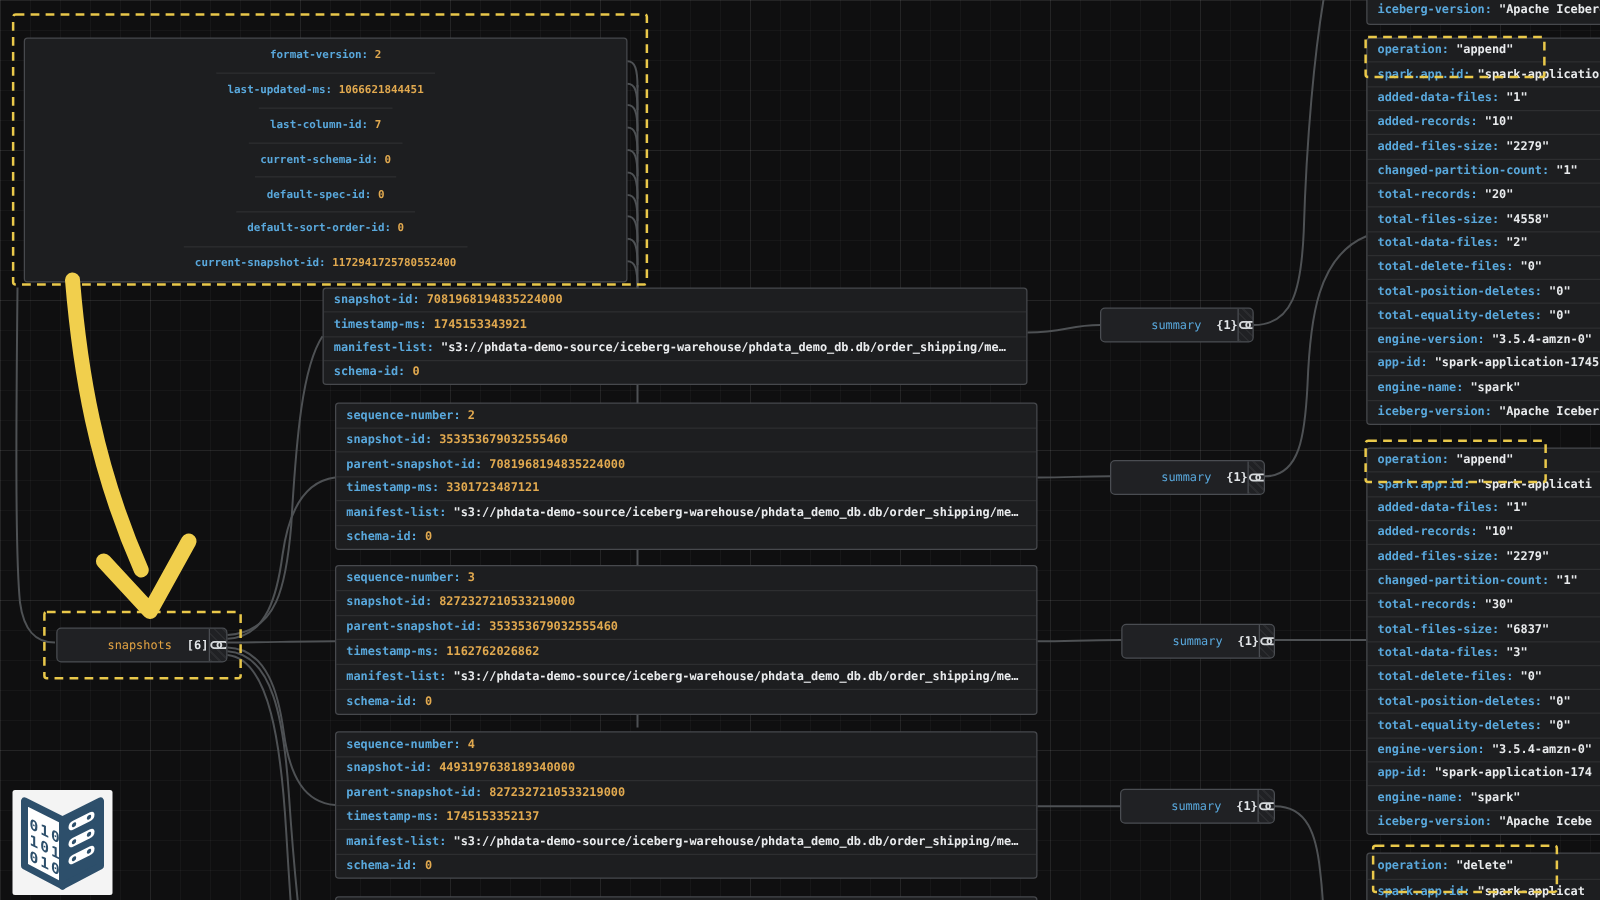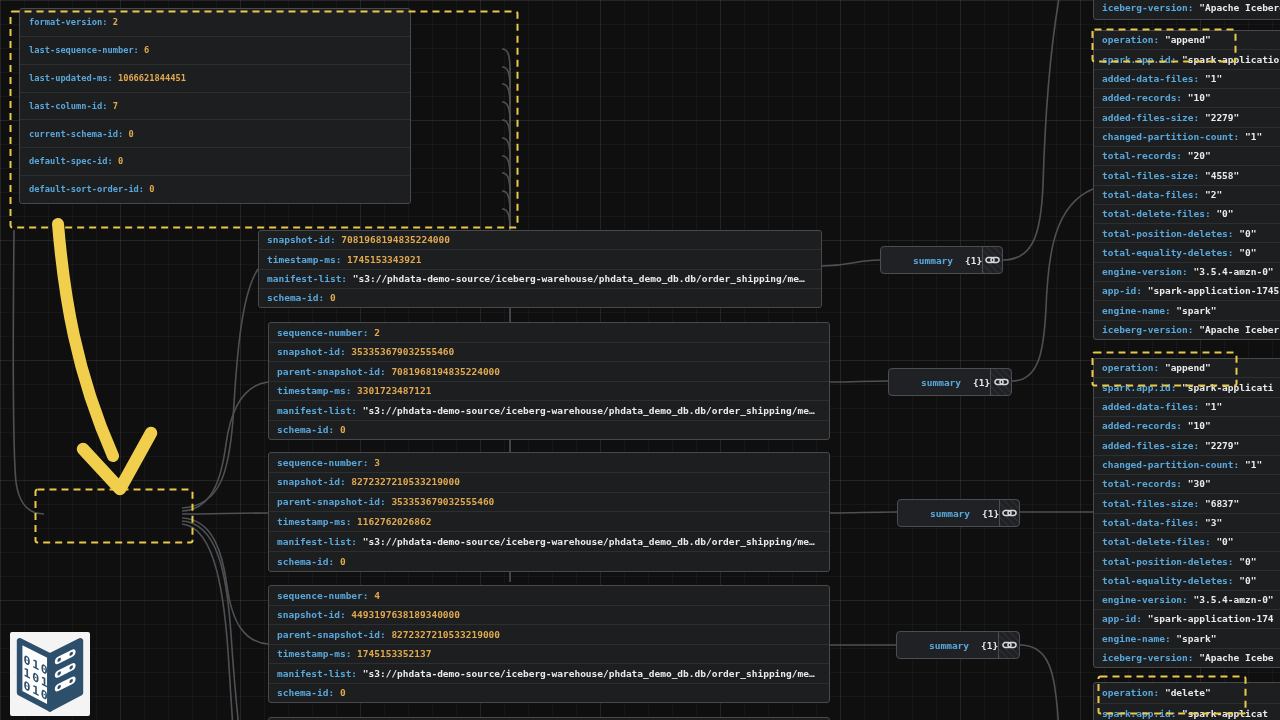--- a/index.html
+++ b/index.html
@@ -27,21 +27,21 @@
   }
   .kv-node .row:first-child{border-top:none;}
   .kv-node.small .row{font-size:8.7px;padding:0 9px;}
   .rk{color:#59a8dc;}
   .rv.num{color:#e1a94f;}
   .rv.str{color:#e9ebed;}
   .badge-node{
     position:absolute;box-sizing:border-box;display:flex;align-items:center;
     background:#202124;border:1px solid #4a4d52;border-radius:4px;overflow:hidden;
   }
-  .badge-node .bl{font-size:9.5px;font-weight:700;padding-left:32px;color:#59a8dc;}
+  .badge-node .bl{font-size:9.5px;font-weight:400;padding-left:20px;color:#59a8dc;margin-left:20px;}
   .badge-node .bl.orange{color:#e3a343;}
   .badge-node .bc{font-size:9.5px;font-weight:700;color:#e4e7ea;margin-left:12px;}
   .badge-node .bicon{
     margin-left:auto;align-self:stretch;display:flex;align-items:center;justify-content:center;
     width:31px;border-left:1px solid #4a4d52;color:#d6d9dc;
     background:repeating-linear-gradient(45deg, rgba(255,255,255,0.05) 0 1.5px, transparent 1.5px 5px);
   }
   .logo{position:absolute;left:10px;top:632px;width:80px;height:84px;background:#f4f4f4;border-radius:2px;}
 </style>
 </head>
@@ -75,28 +75,28 @@
     <path d="M822,266 C852,266 855,260 880,260"></path>
     <path d="M1003,260 C1034,260 1041,232 1043,185 C1045,118 1051,38 1062,-18"></path>
     <path d="M830,382 C856,382 862,381 888,381"></path>
     <path d="M1012,381 C1040,381 1044,348 1046,308 C1048,255 1054,205 1093,189"></path>
     <path d="M830,513 C856,513 866,512 897,512"></path>
     <path d="M1020,512 C1046,512 1062,512 1093,512"></path>
     <path d="M830,645 C853,645 862,645 896,645"></path>
     <path d="M1020,645 C1046,645 1053,668 1056,696 C1058,712 1059,732 1059,748"></path>
   </svg>
 
-  <div class="kv-node small" style="left:19px;top:8px;width:392px;height:196px;">
+  <div class="kv-node small" style="left:19px;top:30px;width:483px;height:196px;align-items:center;">
       <div class="row"><span class="rk">format-version: </span><span class="rv num">2</span></div>
-      <div class="row"><span class="rk">last-sequence-number: </span><span class="rv num">6</span></div>
       <div class="row"><span class="rk">last-updated-ms: </span><span class="rv num">1066621844451</span></div>
       <div class="row"><span class="rk">last-column-id: </span><span class="rv num">7</span></div>
       <div class="row"><span class="rk">current-schema-id: </span><span class="rv num">0</span></div>
       <div class="row"><span class="rk">default-spec-id: </span><span class="rv num">0</span></div>
       <div class="row"><span class="rk">default-sort-order-id: </span><span class="rv num">0</span></div>
+      <div class="row"><span class="rk">current-snapshot-id: </span><span class="rv num">1172941725780552400</span></div>
     </div>
 
   <div class="kv-node" style="left:258px;top:230px;width:564px;height:78px;">
       <div class="row"><span class="rk">snapshot-id: </span><span class="rv num">7081968194835224000</span></div>
       <div class="row"><span class="rk">timestamp-ms: </span><span class="rv num">1745153343921</span></div>
       <div class="row"><span class="rk">manifest-list: </span><span class="rv str">"s3://phdata-demo-source/iceberg-warehouse/phdata_demo_db.db/order_shipping/me…</span></div>
       <div class="row"><span class="rk">schema-id: </span><span class="rv num">0</span></div>
     </div>
   <div class="kv-node" style="left:268px;top:322px;width:562px;height:118px;">
       <div class="row"><span class="rk">sequence-number: </span><span class="rv num">2</span></div>
@@ -117,20 +117,32 @@
   <div class="kv-node" style="left:268px;top:585px;width:562px;height:118px;">
       <div class="row"><span class="rk">sequence-number: </span><span class="rv num">4</span></div>
       <div class="row"><span class="rk">snapshot-id: </span><span class="rv num">4493197638189340000</span></div>
       <div class="row"><span class="rk">parent-snapshot-id: </span><span class="rv num">8272327210533219000</span></div>
       <div class="row"><span class="rk">timestamp-ms: </span><span class="rv num">1745153352137</span></div>
       <div class="row"><span class="rk">manifest-list: </span><span class="rv str">"s3://phdata-demo-source/iceberg-warehouse/phdata_demo_db.db/order_shipping/me…</span></div>
       <div class="row"><span class="rk">schema-id: </span><span class="rv num">0</span></div>
     </div>
   <div class="kv-node" style="left:268px;top:717px;width:562px;height:8px;"></div>
 
+  <div class="badge-node" style="left:45px;top:502px;width:137px;height:28px;">
+    <span class="bl orange">snapshots</span>
+    <span class="bc">[6]</span>
+    <span class="bicon">
+      <svg width="15" height="10" viewBox="0 0 24 16">
+          <g fill="none" stroke="currentColor" stroke-width="2.4">
+            <rect x="1.5" y="4" width="13" height="8" rx="4"></rect>
+            <rect x="9.5" y="4" width="13" height="8" rx="4"></rect>
+          </g>
+        </svg>
+    </span>
+  </div>
 
   <div class="badge-node" style="left:880px;top:246px;width:123px;height:28px;">
     <span class="bl">summary</span>
     <span class="bc">{1}</span>
     <span class="bicon">
       <svg width="15" height="10" viewBox="0 0 24 16">
           <g fill="none" stroke="currentColor" stroke-width="2.4">
             <rect x="1.5" y="4" width="13" height="8" rx="4"></rect>
             <rect x="9.5" y="4" width="13" height="8" rx="4"></rect>
           </g>

